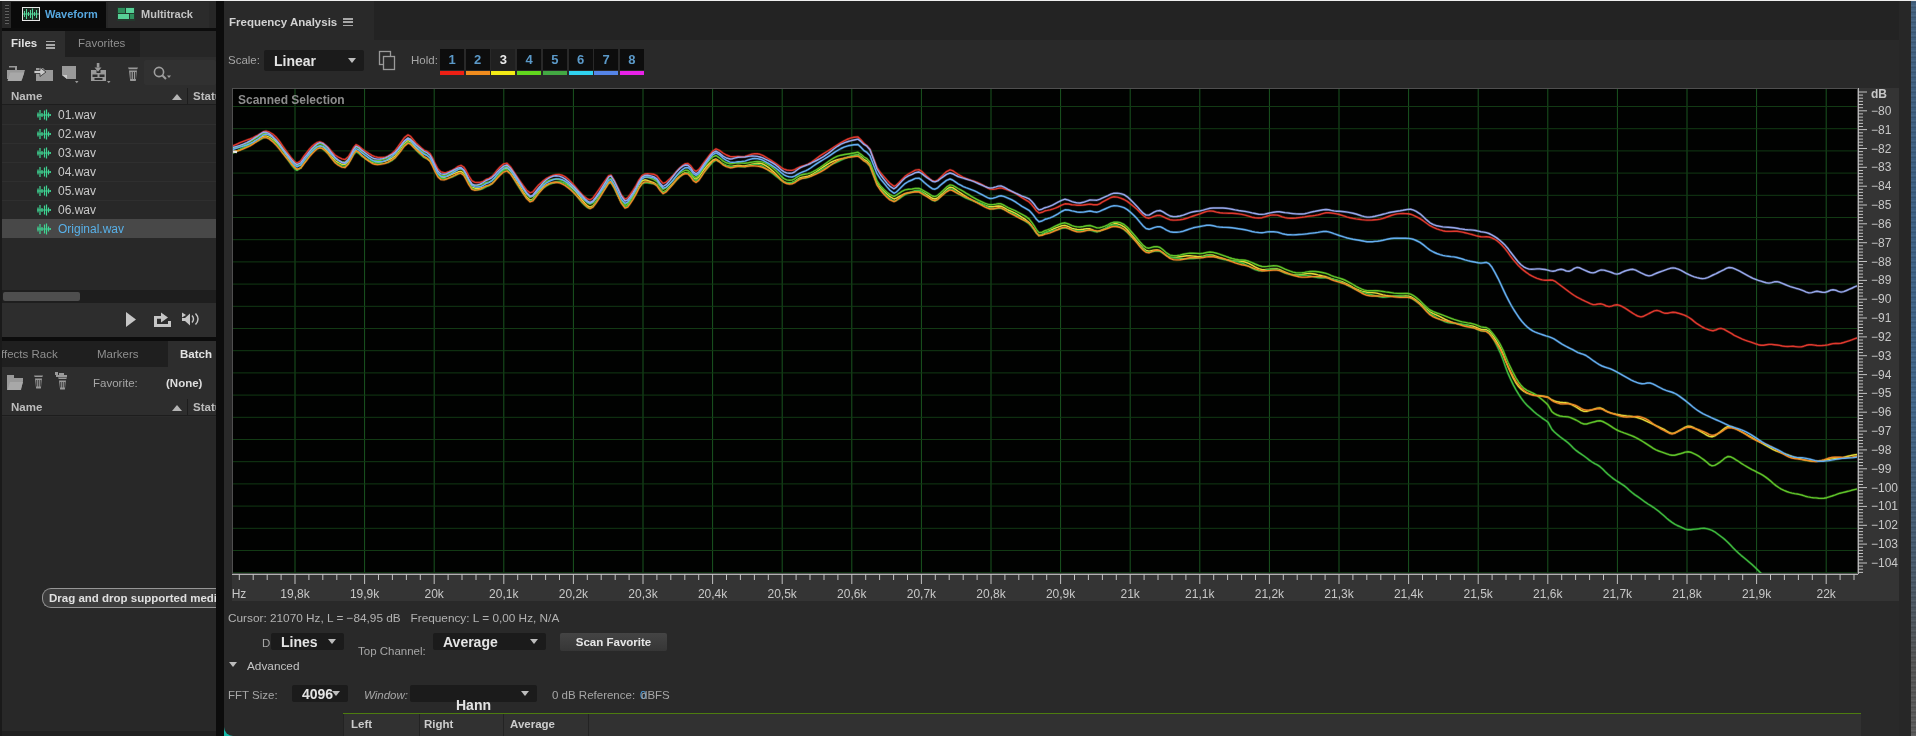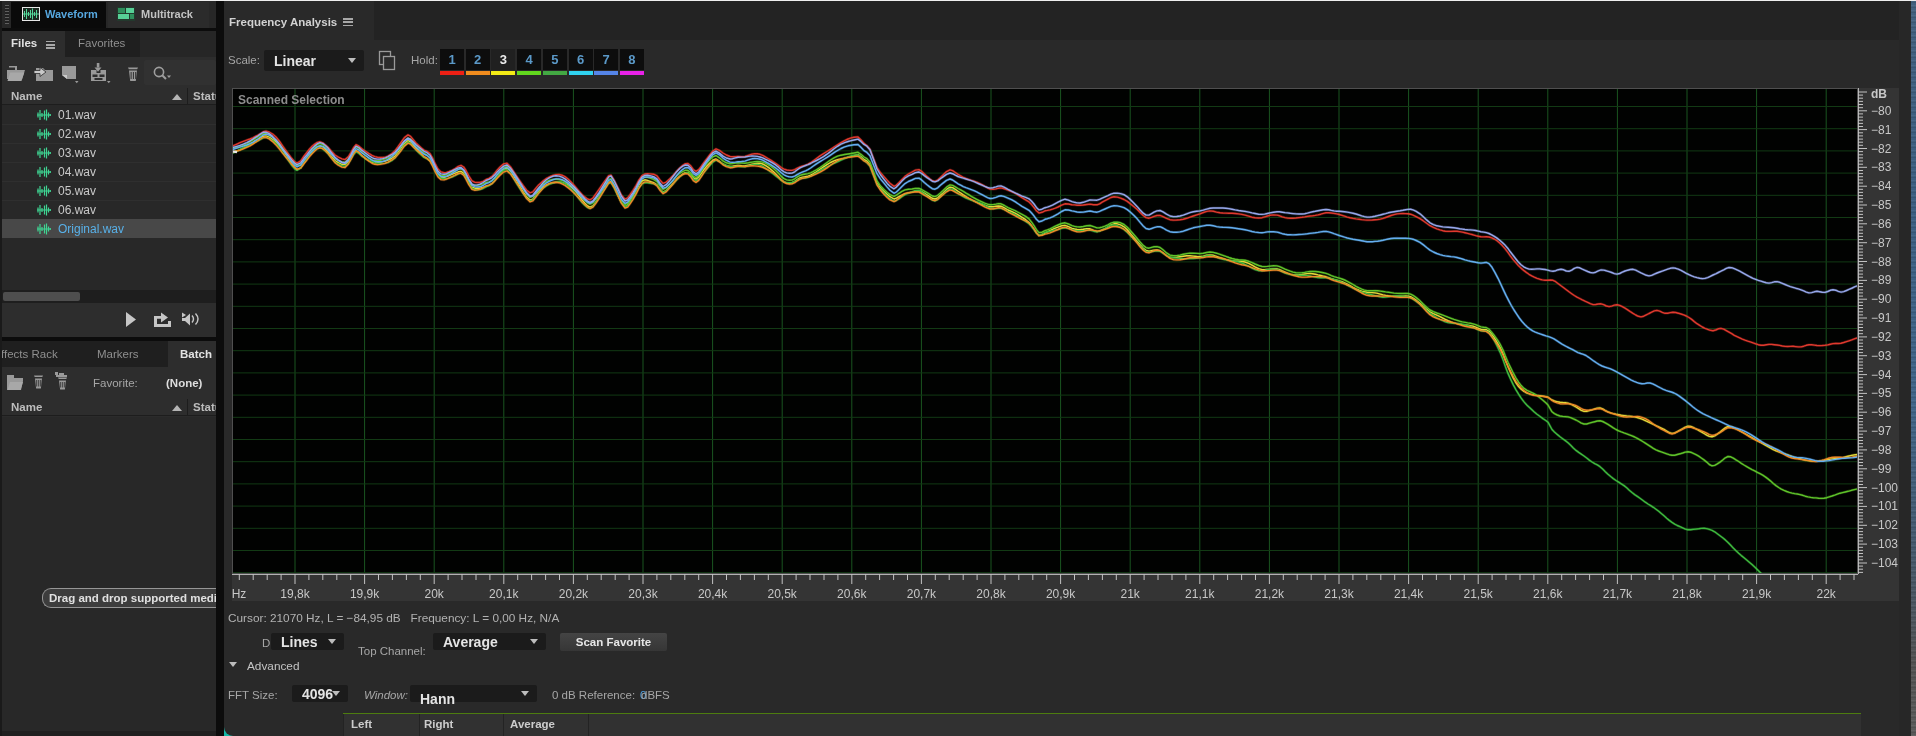--- a/index.html
+++ b/index.html
@@ -708,21 +708,21 @@
   <div class="abs" style="left:5px;top:662px;width:0;height:0;border-left:4.5px solid transparent;border-right:4.5px solid transparent;border-top:5.5px solid #bdbdbd;"></div>
   <div class="abs" style="left:23px;top:659px;color:#c4c4c4;font-size:11.8px;">Advanced</div>
 
   <div class="abs lbl" style="left:4px;top:689px;">FFT Size:</div>
   <div class="ddbox" style="left:68px;top:685px;width:56px;height:17px;">
         <span class="t" style="top:1px;">4096</span>
         <span class="ar" style="top:6px;"></span>
       </div>
   <div class="abs lbl" style="left:140px;top:689px;font-style:italic;">Window:</div>
   <div class="ddbox" style="left:186px;top:685px;width:127px;height:17px;">
-        <span class="t" style="top:6px;">Hann</span>
+        <span class="t" style="top:12px;margin-left:36px;">Hann</span>
         <span class="ar" style="top:6px;"></span>
       </div>
   <div class="abs lbl" style="left:328px;top:689px;">0 dB Reference:</div>
   <div class="abs" style="left:416px;top:689px;color:#4fa0e0;font-size:11.5px;">0</div>
   <div class="abs lbl" style="left:417px;top:689px;">dBFS</div>
 
   <div class="abs" style="left:119px;top:713px;width:1518px;height:32px;background:#313131;border-top:1px solid #4d7c0f;">
     <div class="abs" style="left:0;top:0;width:1px;height:23px;background:#232323;"></div>
     <div class="abs" style="left:76px;top:0;width:1px;height:23px;background:#232323;"></div>
     <div class="abs" style="left:160px;top:0;width:1px;height:23px;background:#232323;"></div>

